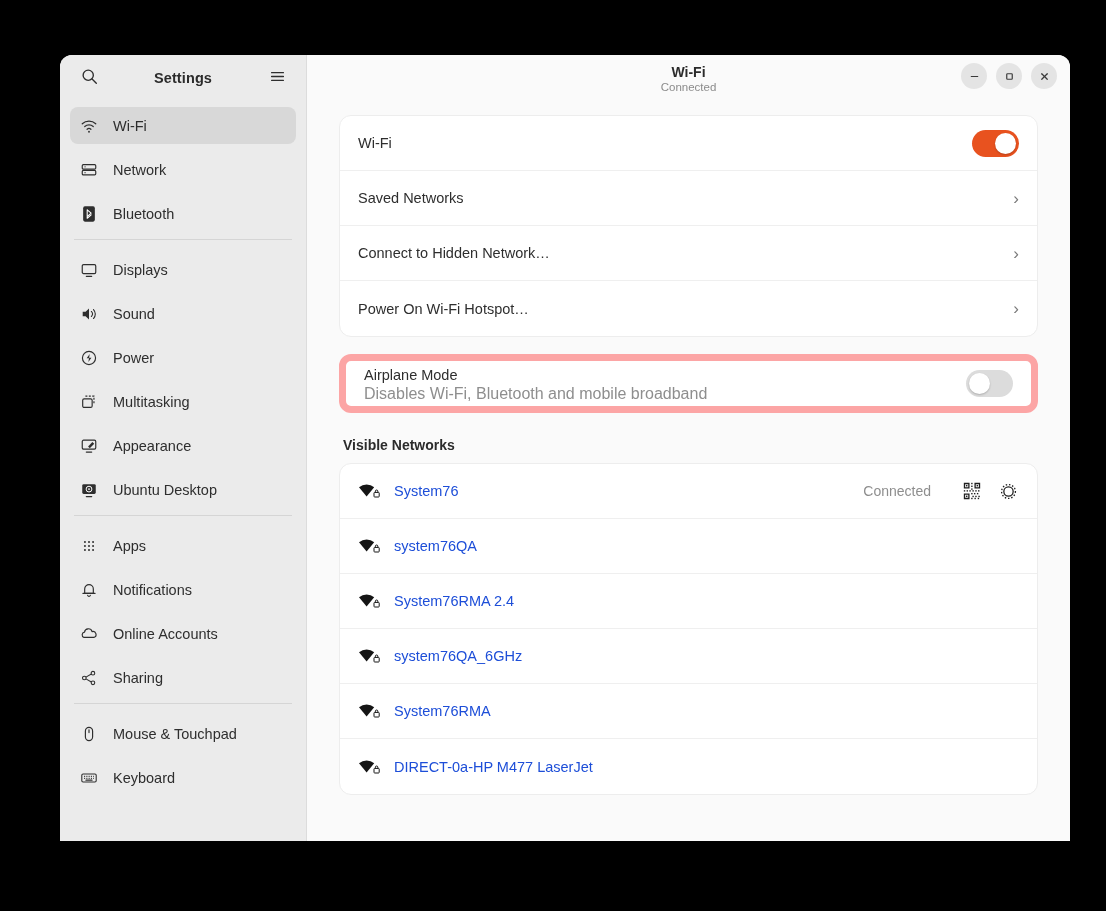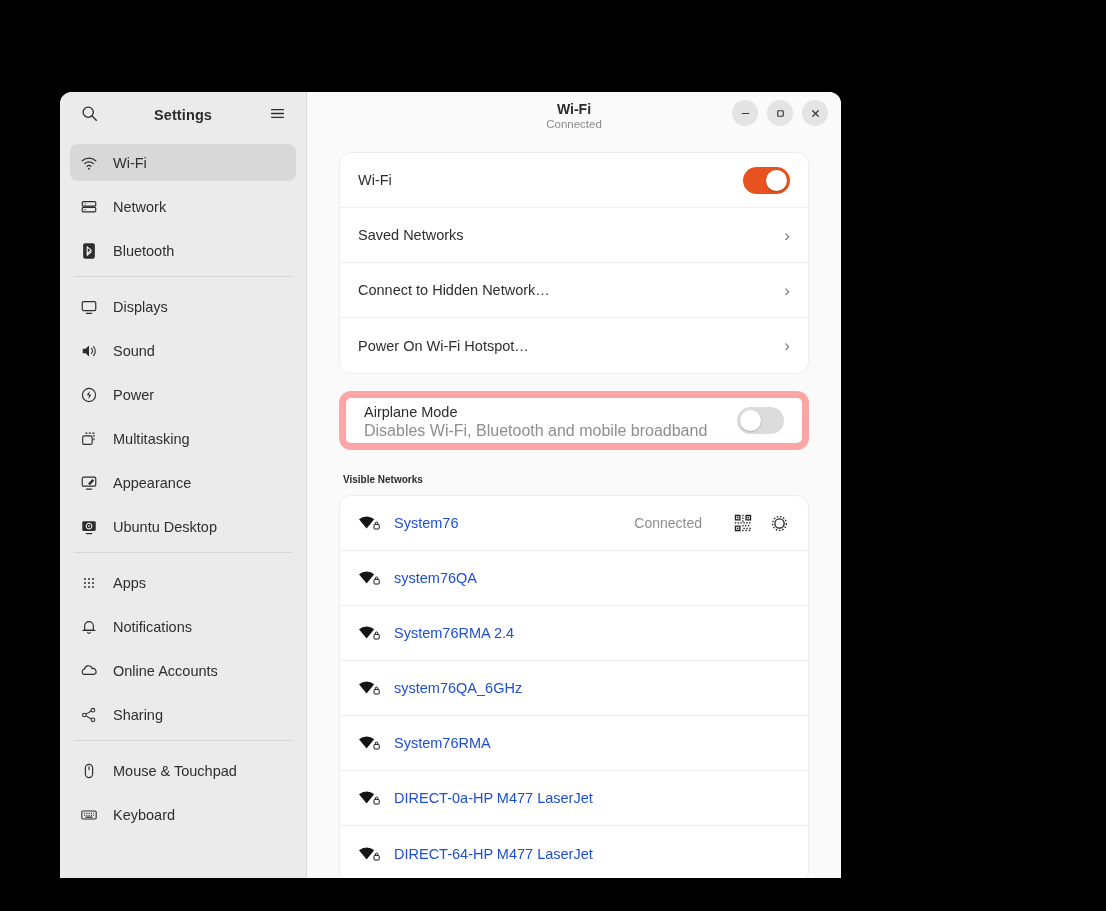--- a/index.html
+++ b/index.html
@@ -6,26 +6,25 @@
   html, body {
     width: 1106px; height: 911px;
     background: #000000;
     font-family: "Liberation Sans", sans-serif;
     overflow: hidden;
   }
 
   #window {
     position: absolute;
     left: 60px; top: 55px;
-    width: 781px; height: 786px;
+    width: 1010px; height: 786px;
     border-radius: 12px 12px 0 0;
     overflow: hidden;
     display: flex;
     background: #fafafa;
-    margin-top: 37px;
   }
 
   
   #sidebar {
     width: 247px;
     background: #ebebeb;
     border-right: 1px solid #dcdcdc;
     display: flex;
     flex-direction: column;
     flex: 0 0 247px;
@@ -178,21 +177,21 @@
     display: flex;
     align-items: center;
     padding: 0 18px;
     height: 59px;
   }
   .airplane-text { flex: 1; }
   .airplane-text .t1 { font-size: 14.5px; color: #2e2e2e; line-height: 19px; }
   .airplane-text .t2 { font-size: 16px; color: #8e8e8e; line-height: 17px; }
 
   .section-title {
-    font-size: 10px;
+    font-size: 14px;
     font-weight: bold;
     color: #2b2b2b;
     margin: 24px 0 10px 4px;
   }
 
   .net-row {
     display: flex;
     align-items: center;
     height: 55px;
     padding: 0 18px;
@@ -583,27 +582,17 @@
           <span class="wifi-lock">
             <svg width="22" height="18" viewBox="0 0 22 18">
               <path d="M1 5.2 A12 12 0 0 1 16.2 5.2 L8.6 14.6 Z" fill="#151515"></path>
               <rect x="16" y="10.4" width="5.2" height="4.6" rx=".7" fill="none" stroke="#151515" stroke-width="1"></rect>
               <path d="M17.4 10.4 L17.4 9.2 A1.2 1.2 0 0 1 19.8 9.2 L19.8 10.4" fill="none" stroke="#151515" stroke-width="1"></path>
             </svg>
           </span>
           <span class="net-name">DIRECT-0a-HP M477 LaserJet</span>
         </div>
 
-        <div class="net-row">
-          <span class="wifi-lock">
-            <svg width="22" height="18" viewBox="0 0 22 18">
-              <path d="M1 5.2 A12 12 0 0 1 16.2 5.2 L8.6 14.6 Z" fill="#151515"></path>
-              <rect x="16" y="10.4" width="5.2" height="4.6" rx=".7" fill="none" stroke="#151515" stroke-width="1"></rect>
-              <path d="M17.4 10.4 L17.4 9.2 A1.2 1.2 0 0 1 19.8 9.2 L19.8 10.4" fill="none" stroke="#151515" stroke-width="1"></path>
-            </svg>
-          </span>
-          <span class="net-name">DIRECT-64-HP M477 LaserJet</span>
-        </div>
 
       </div>
     </div>
   </div>
 </div>
 
 </body></html>

